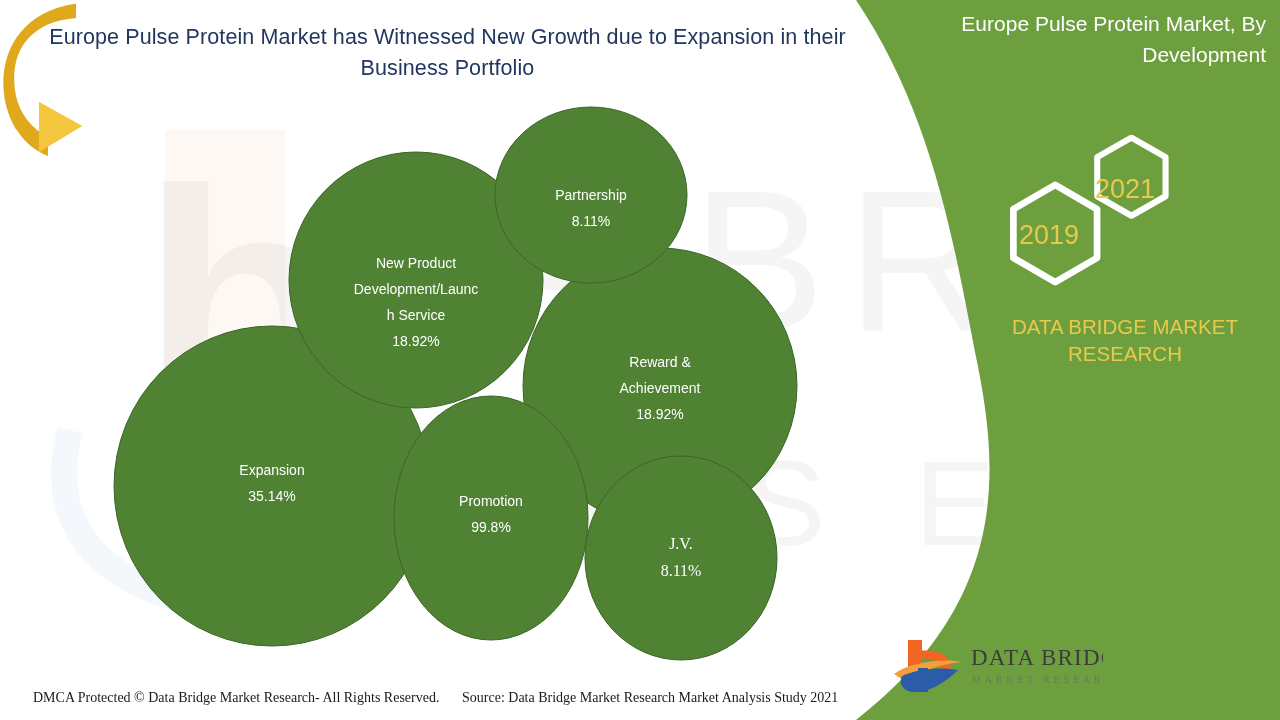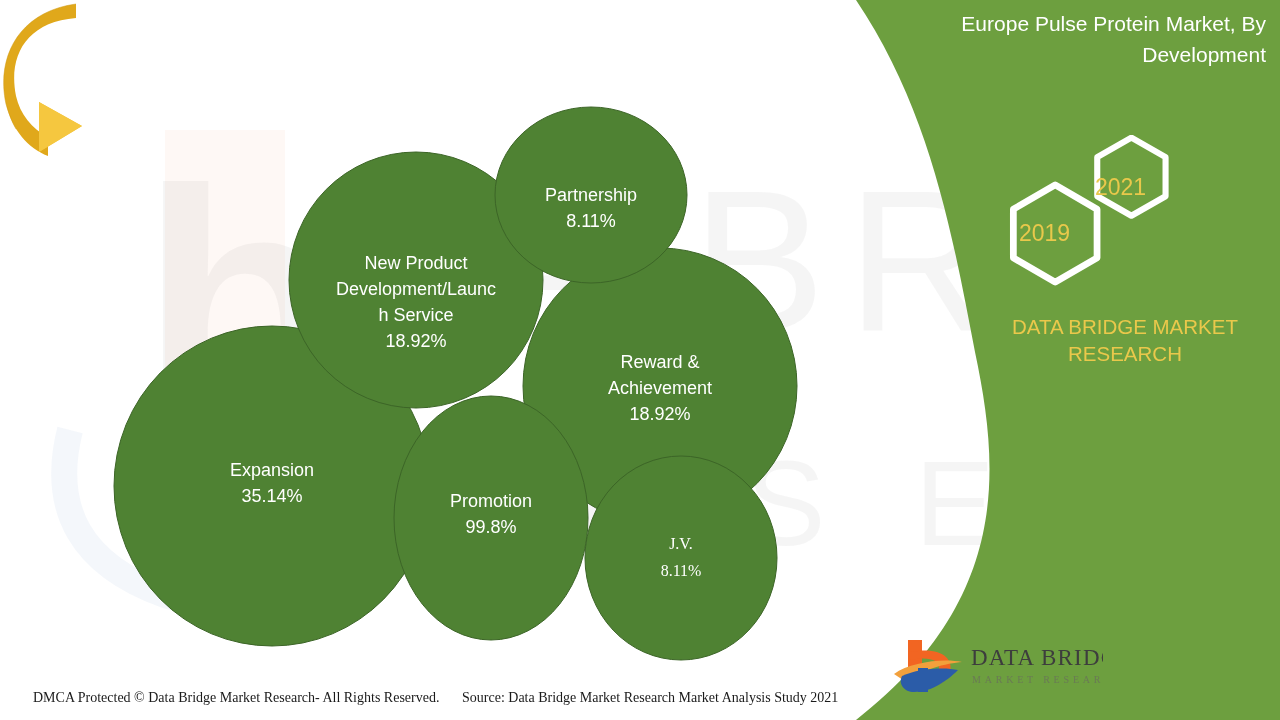--- a/index.html
+++ b/index.html
@@ -49,21 +49,21 @@
   #bubbles {
     position:absolute;
     left:0; top:0;
     width:900px; height:720px;
     z-index:4;
   }
   .bubble-label {
     position:absolute;
     color:#ffffff;
     text-align:center;
-    font-size:18px;
+    font-size:14px;
     line-height:26px;
     z-index:5;
     pointer-events:none;
     white-space:pre-line;
   }
   .bubble-label.serif { font-family:"Liberation Serif", serif; font-size:16px; line-height:27px;}
 
   
   #panel {
     position:absolute;
@@ -83,21 +83,21 @@
   }
   #hexwrap {
     position:absolute;
     left:985px; top:135px;
     width:200px; height:160px;
     z-index:10;
   }
   .hex-num {
     position:absolute;
     color:#e9c84b;
-    font-size:23px;
+    font-size:27px;
     z-index:11;
   }
   #hex-2021-num { left:1095px; top:174px; }
   #hex-2028-num { left:1019px; top:220px; }
 
   #brandname {
     position:absolute;
     left:965px; top:313px;
     width:320px;
     text-align:center;
@@ -138,20 +138,21 @@
       <text x="140" y="420" font-size="330" font-weight="bold">b</text>
       <text x="470" y="330" font-size="200" letter-spacing="22">A BRIDGE</text>
       <text x="400" y="545" font-size="120" letter-spacing="28">R E S E A R C H</text>
     </g>
     <g opacity="0.05">
       <path d="M70 430 q-30 120 95 165 q70 22 140 -10" fill="none" stroke="#2b5ca8" stroke-width="26"></path>
     </g>
     <rect x="165" y="130" width="120" height="330" fill="#f26522" opacity="0.045"></rect>
   </svg>
 
+  <div id="headline">Europe Pulse Protein Market has Witnessed New Growth due to Expansion in their Business Portfolio</div>
 
   <svg id="arrow" viewBox="0 0 120 175">
     <path d="M78 8
              C 20 16, -2 62, 8 108
              C 14 134, 30 152, 50 160
              L 50 141
              C 34 133, 22 118, 18 100
              C 10 60, 28 26, 78 22 Z" fill="#e0a81b"></path>
     <path d="M45 128 L45 178 L88 152 Z" fill="#f2c33c" transform="translate(-4,-22)"></path>
     <path d="M41 106 L41 156 L84 130 Z" fill="#f5c73f"></path>

